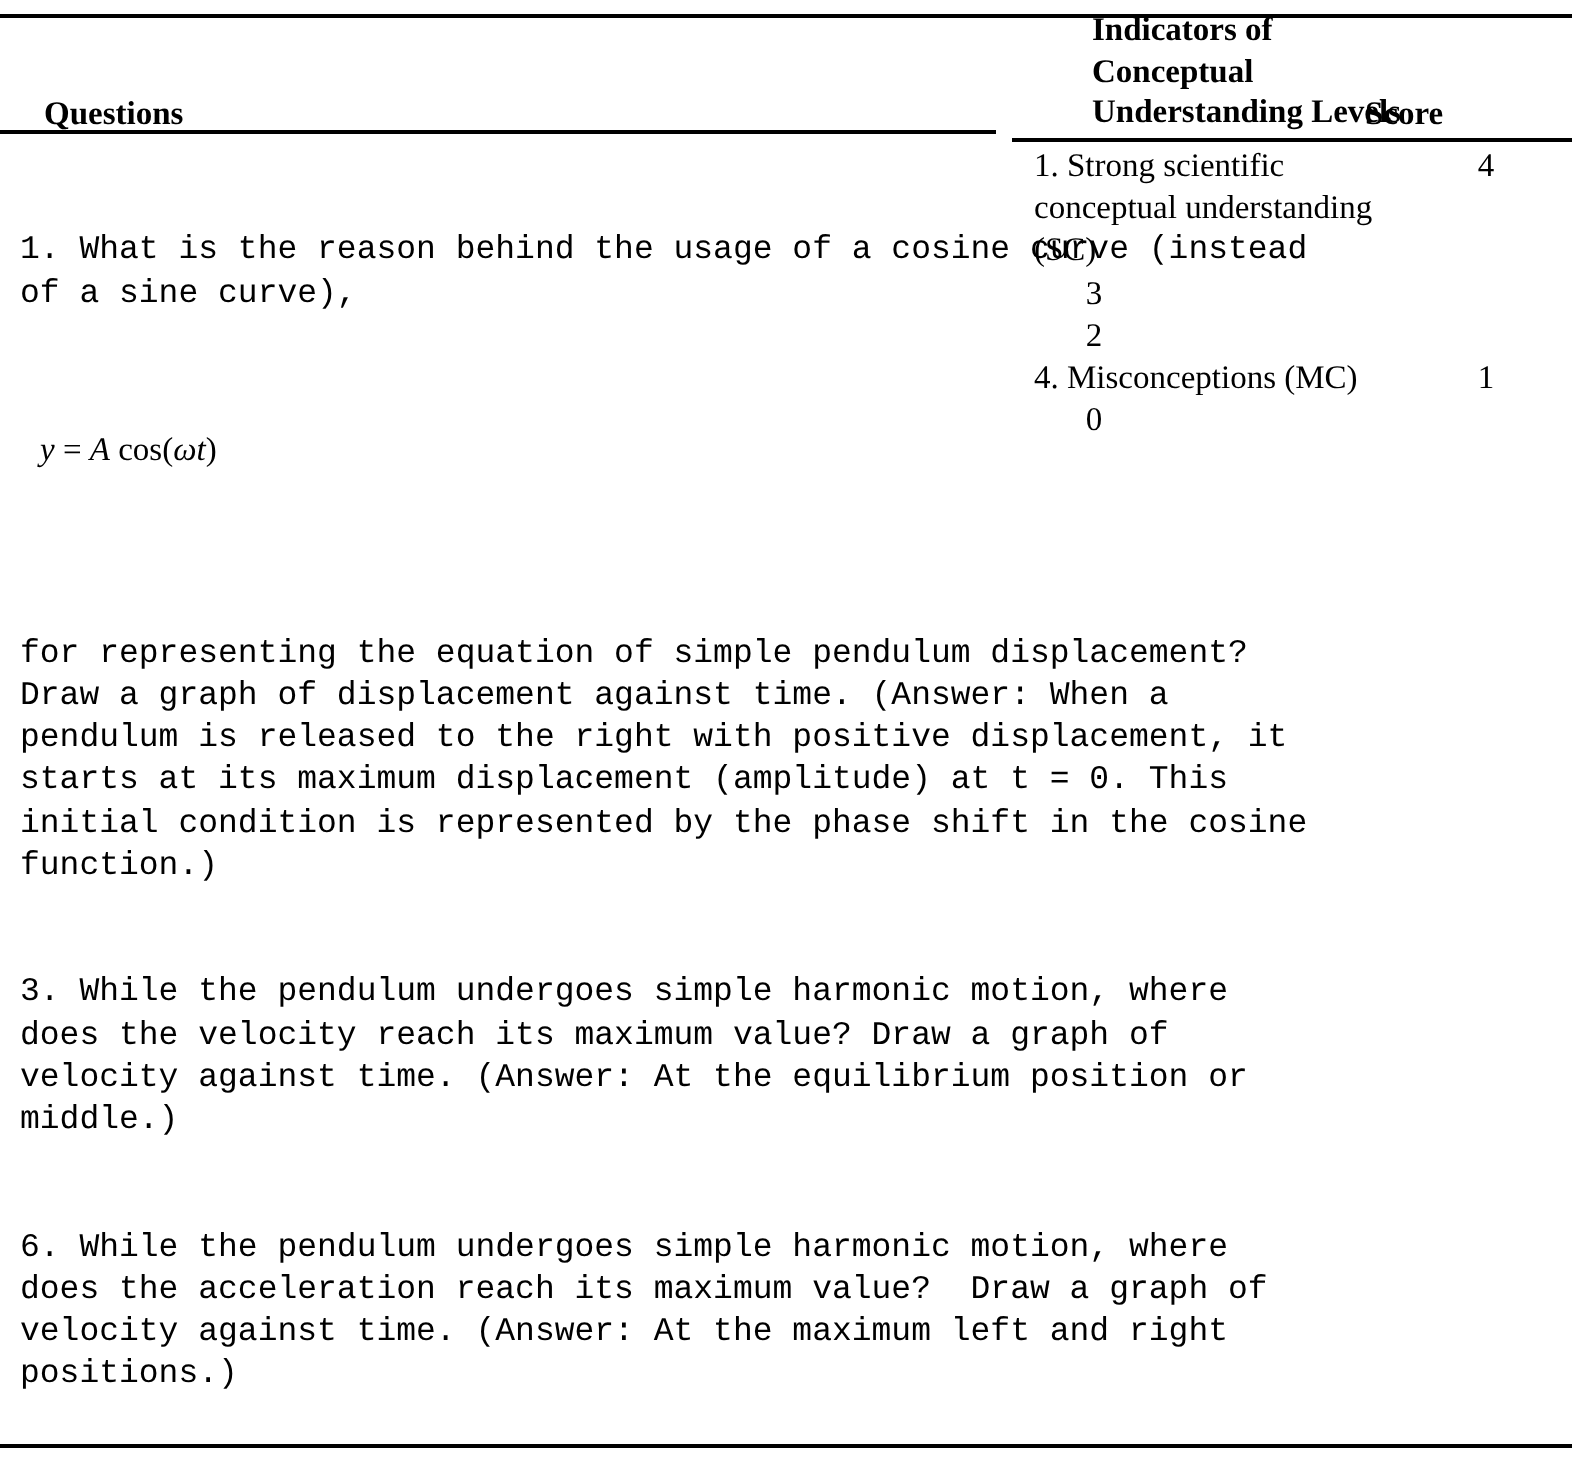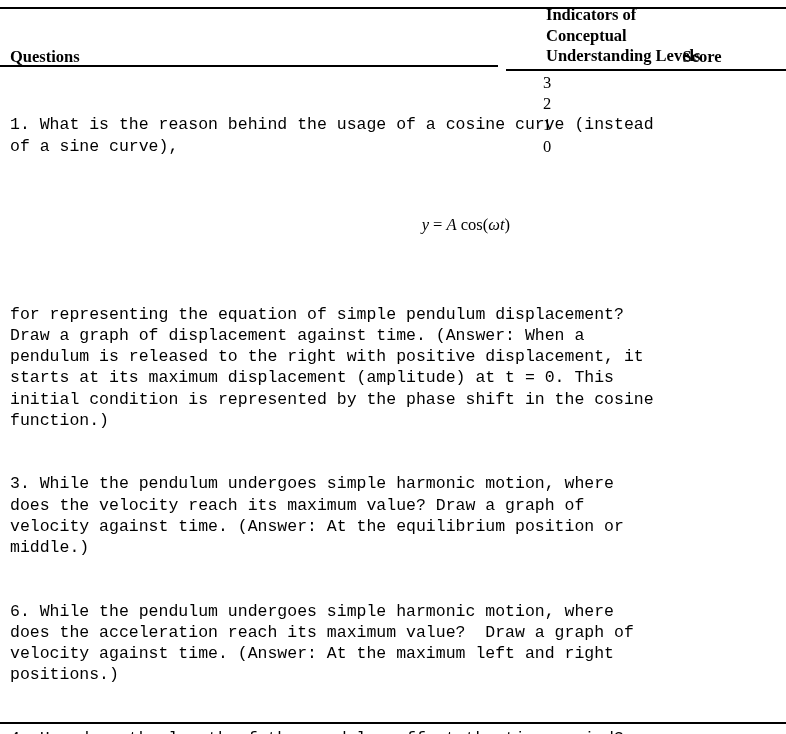--- a/index.html
+++ b/index.html
@@ -13,33 +13,32 @@
     font-size: 16.5px;
     overflow: hidden;
   }
   .rule { position: absolute; background: #000000; height: 2px; }
   .rule-top        { left: 0;     width: 786px; top: 7px;   }
   .rule-head-left  { left: 0;     width: 498px; top: 65px;  }
   .rule-head-right { left: 506px; width: 280px; top: 69px;  }
   .rule-bottom     { left: 0;     width: 786px; top: 722px; }
 
   .th { position: absolute; font-weight: bold; white-space: pre; }
-  .th-questions  { left: 10px;  top: 46px; line-height: 21.2px; }
+  .th-questions  { left: 22px;  top: 46px; line-height: 21.2px; }
   .th-indicators { left: 546px; top: 5px;  line-height: 20.6px; width: 210px; }
   .th-score      { left: 672px; top: 46px; width: 60px; text-align: center; line-height: 21.2px; }
 
   .col-questions {
     position: absolute; left: 10px; top: 72px; width: 500px;
     line-height: 21.2px; white-space: pre;
   }
   .qtext { margin: 0; font-family: Liberation Mono, monospace; }
   .equation {
-    margin: 15px 0 26px 10px;
+    margin: 15px 0 38px 10px;
     white-space: pre;
-    text-align: right;
   }
   .equation .it { font-style: italic; }
 
   .col-indicators {
     position: absolute; left: 517px; top: 72px; width: 269px;
     line-height: 21.2px;
   }
   .ind-row { display: flex; align-items: flex-start; }
   .ind-label { width: 196px; white-space: pre; }
   .ind-score { width: 60px; text-align: center; }
@@ -82,30 +81,37 @@
 positions.)</div>
     <div class="qtext">4. How does the length of the pendulum affect the time period?
 (Answer: the time period of a pendulum is directly proportional to
 the square root of its length. This relationship implies that longer
 pendulums have longer time periods, while shorter pendulums
 have shorter time periods.)</div>
     
   </div>
 
   <div class="col-indicators">
+  <div class="ind-row">
+    <div class="ind-label">1. Strong scientific
+conceptual understanding
+(SC)</div>
+    <div class="ind-score">4</div>
+  </div>
 
   <div class="ind-row">
     <div class="ind-score">3</div>
   </div>
 
   <div class="ind-row">
     <div class="ind-score">2</div>
   </div>
 
   <div class="ind-row">
+    <div class="ind-label">4. Misconceptions (MC)</div>
     <div class="ind-score">1</div>
   </div>
 
   <div class="ind-row">
     <div class="ind-score">0</div>
   </div>
 </div>
 
   <div class="rule rule-bottom"></div>
 

